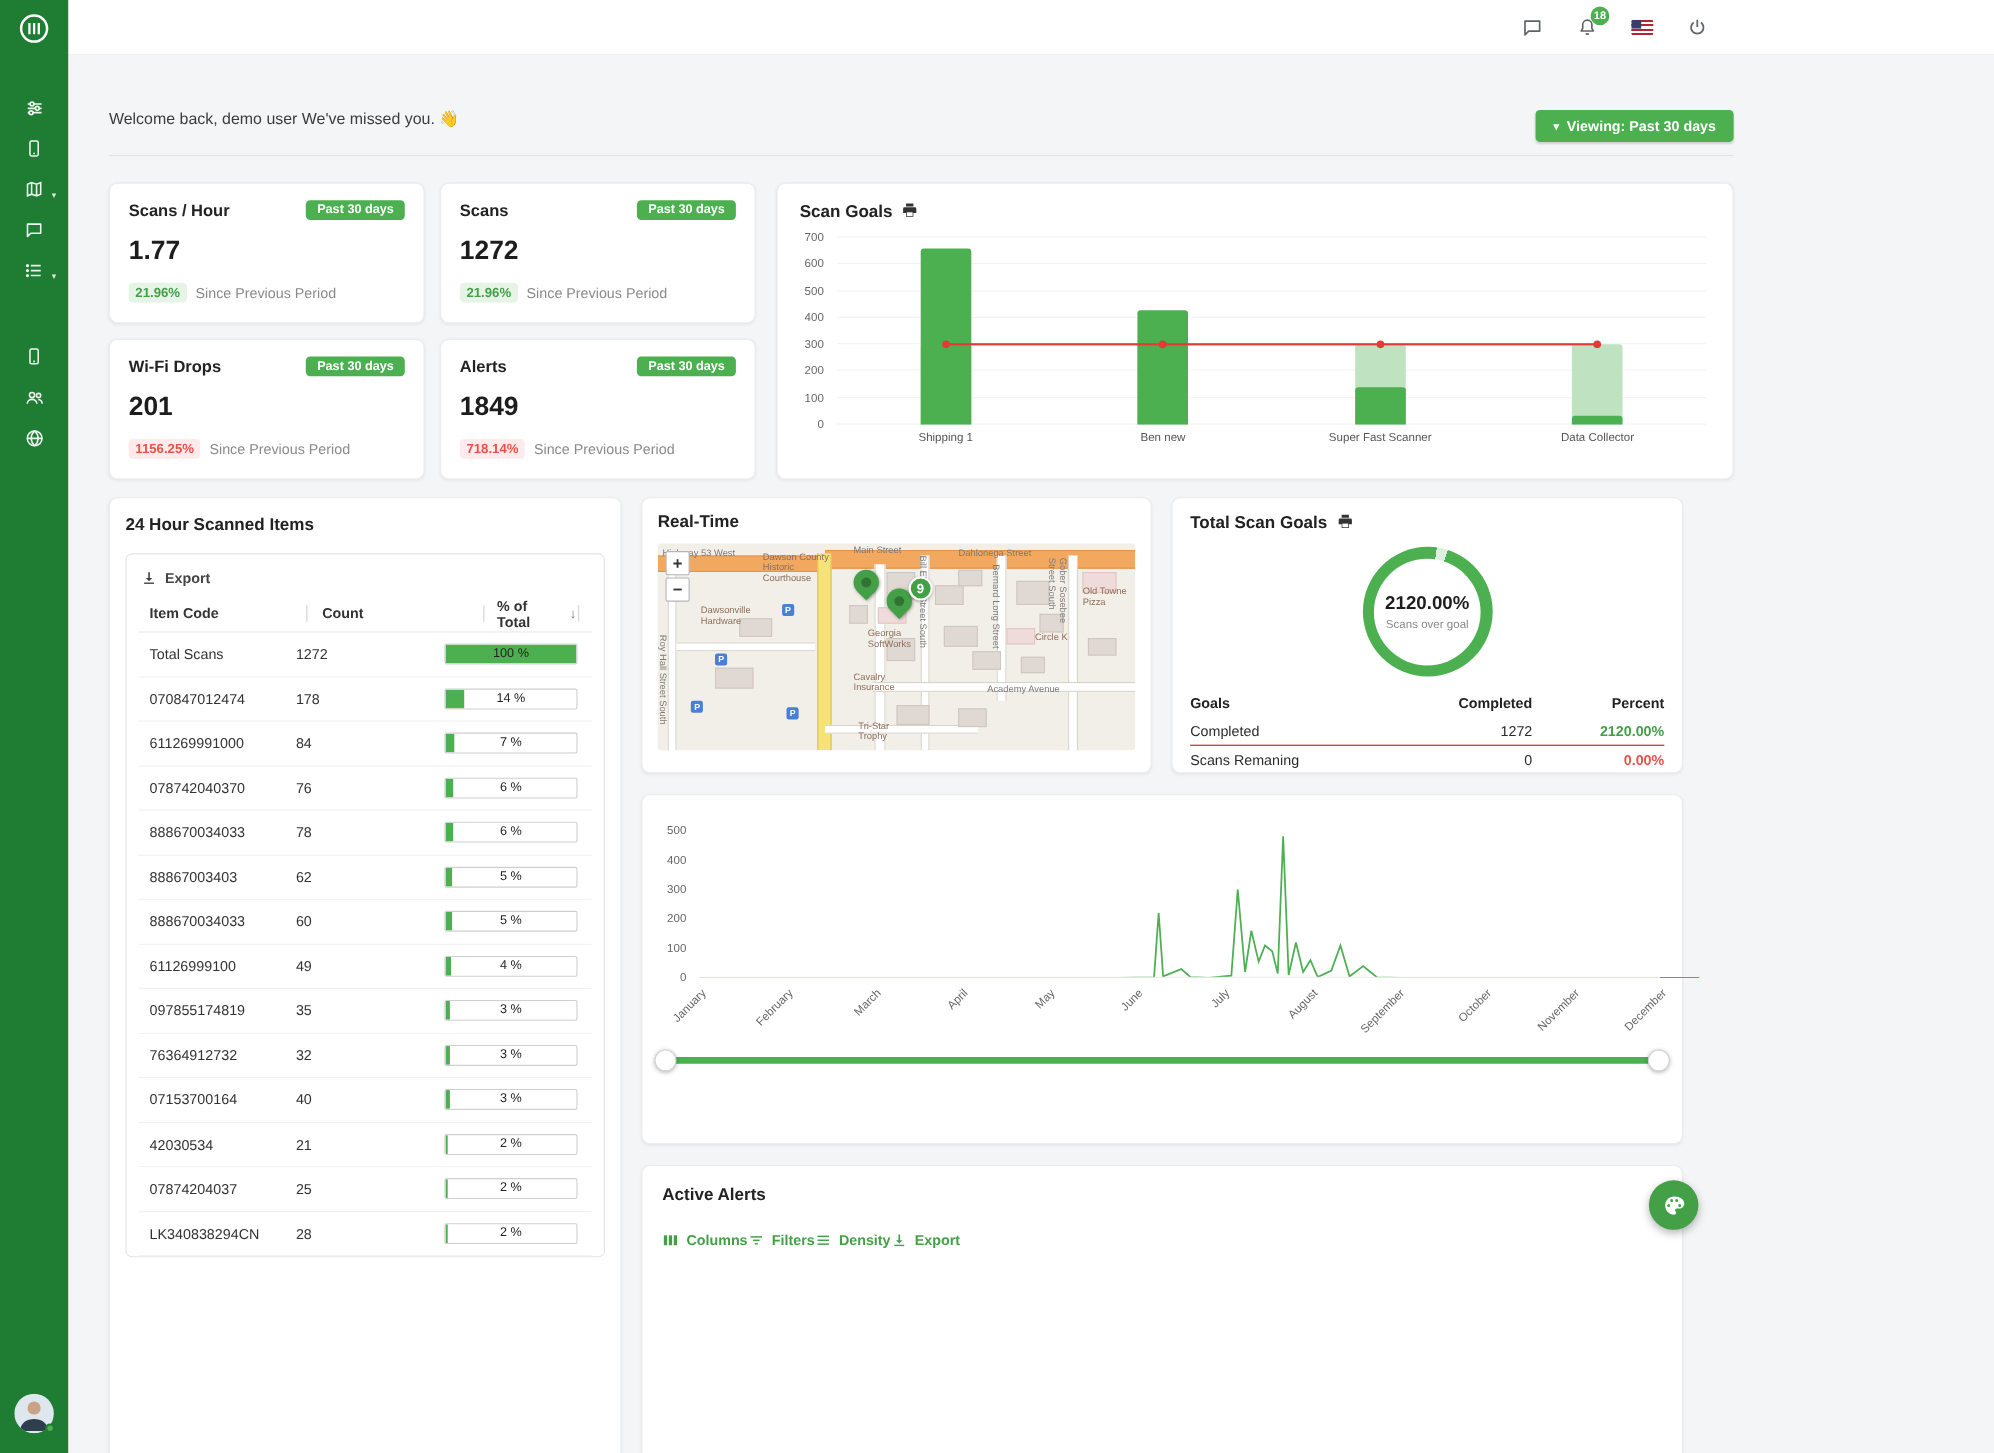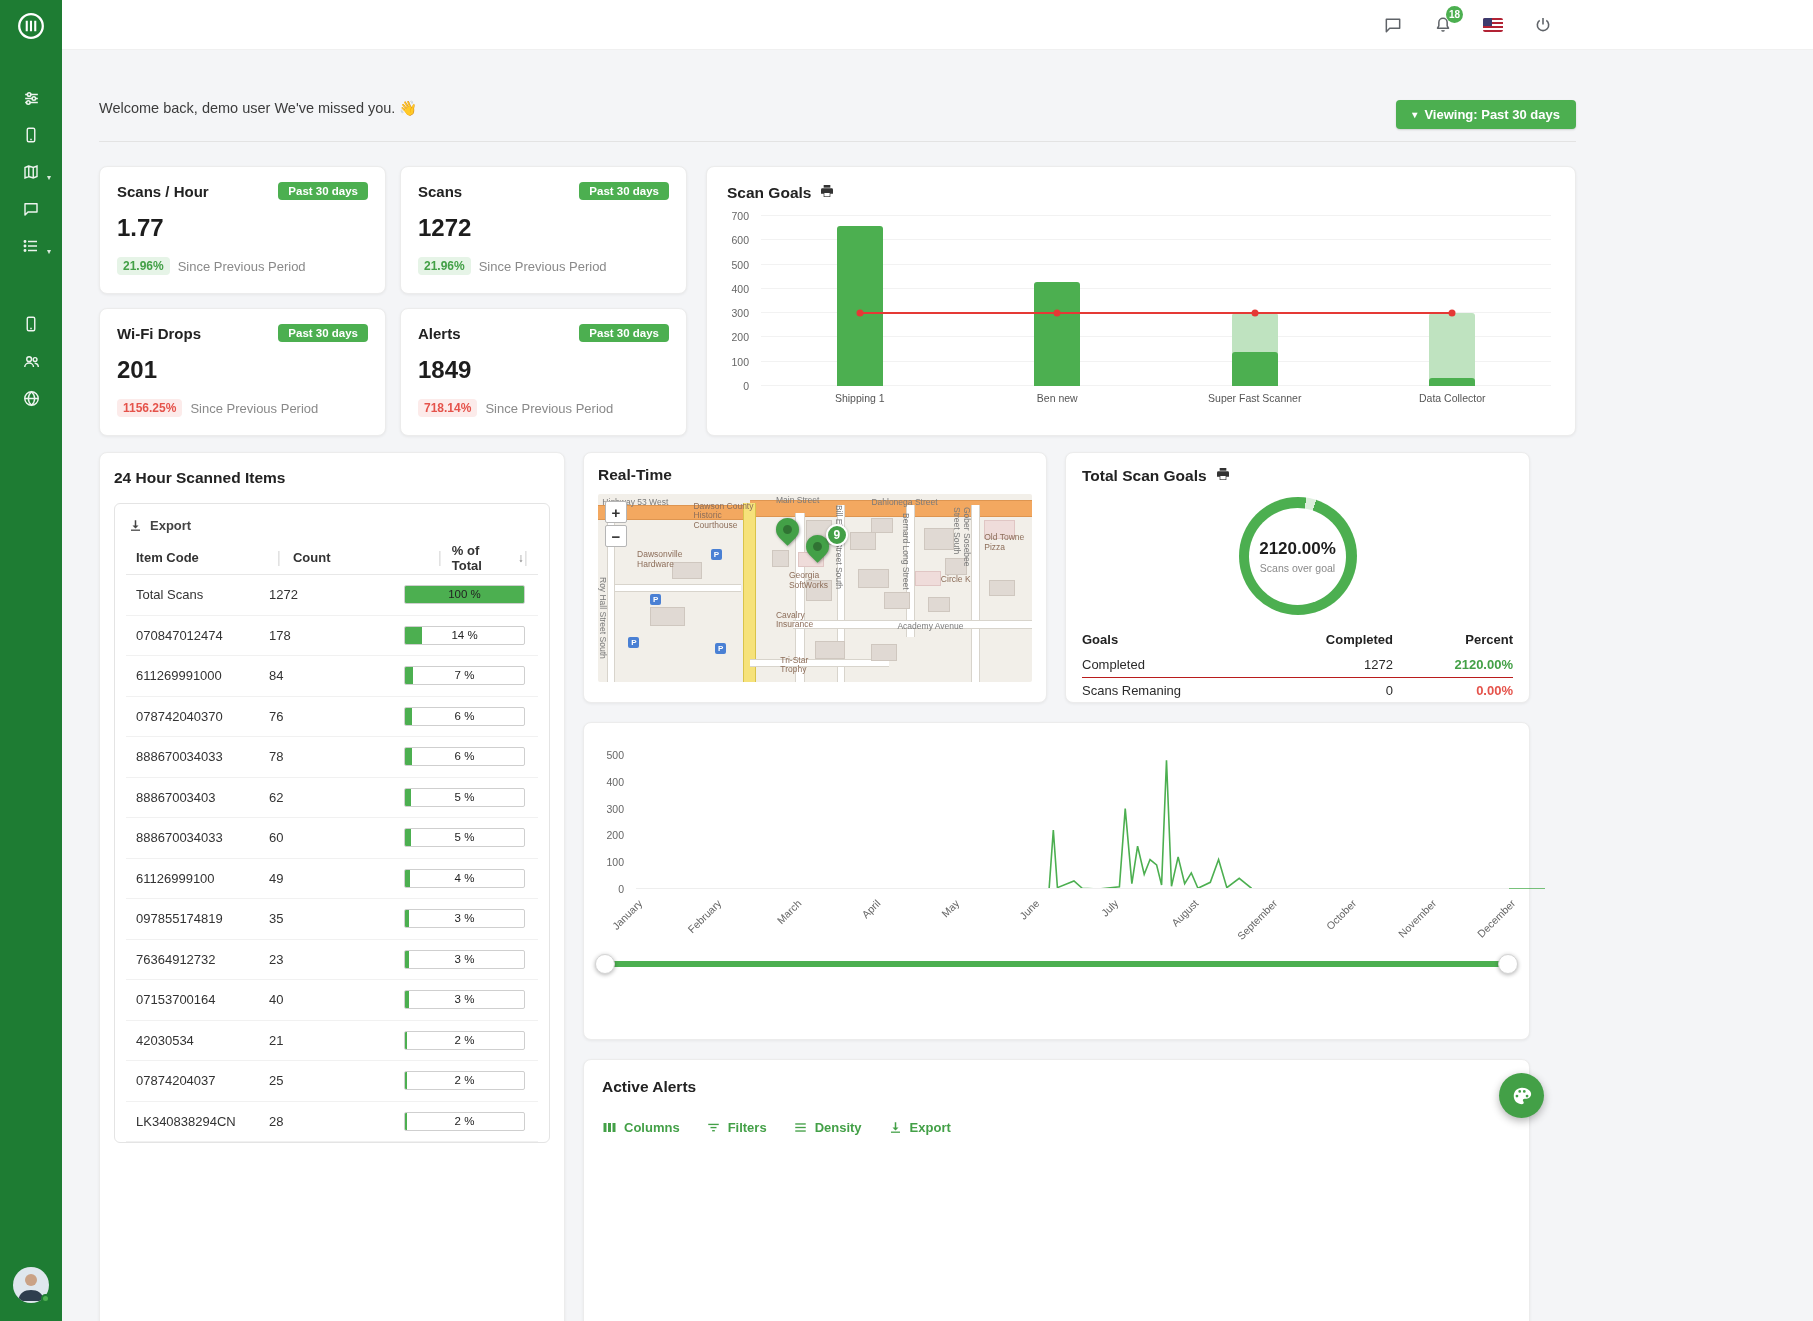--- a/index.html
+++ b/index.html
@@ -140,21 +140,21 @@
   .lc-month { position:absolute; top:8px; width:70px; text-align:right; font-size:10.5px; color:#666;
     transform:rotate(-45deg); transform-origin:100% 0; }
   .range-slider { position:relative; margin:8px 2px 0 2px; height:22px; display:flex; align-items:center; }
   .rs-track { width:100%; height:6px; border-radius:3px; background:#4caf50; }
   .rs-handle { position:absolute; top:1px; width:20px; height:20px; border-radius:50%; background:#fff; border:1px solid #d5d5d5;
     box-shadow:0 1px 4px rgba(0,0,0,.3); }
   .rs-handle.left { left:-9px; } .rs-handle.right { right:-9px; }
 
   
   .alerts-card { height:420px; padding:18px 18px; }
-  .alerts-toolbar { display:flex; align-items:center; gap:26px; margin-top:24px; }
+  .alerts-toolbar { display:flex; align-items:center; margin-top:24px; }
   .tbr-btn { display:flex; align-items:center; gap:7px; color:#43a047; font-size:13px; font-weight:600; }
   .tbr-ic { display:flex; align-items:center; }
 
   .fab { position:absolute; left:1499px; top:1073px; width:45px; height:45px; border-radius:50%; background:#43a047;
     display:flex; align-items:center; justify-content:center; box-shadow:0 3px 8px rgba(0,0,0,.3); z-index:60; }
 </style>
 </head>
 <body>
 
 <div class="app">
@@ -482,21 +482,21 @@
                 <div class="t-cell col-count">35</div>
                 <div class="t-cell col-pct">
                   <div class="pct-pill">
                     <div class="pct-fill" style="width: 3%;"></div>
                     <span class="pct-text">3 %</span>
                   </div>
                 </div>
               </div>
               <div class="t-row">
                 <div class="t-cell col-code">76364912732</div>
-                <div class="t-cell col-count">23</div>
+                <div class="t-cell col-count">32</div>
                 <div class="t-cell col-pct">
                   <div class="pct-pill">
                     <div class="pct-fill" style="width: 3%;"></div>
                     <span class="pct-text">3 %</span>
                   </div>
                 </div>
               </div>
               <div class="t-row">
                 <div class="t-cell col-code">07153700164</div>
                 <div class="t-cell col-count">40</div>

